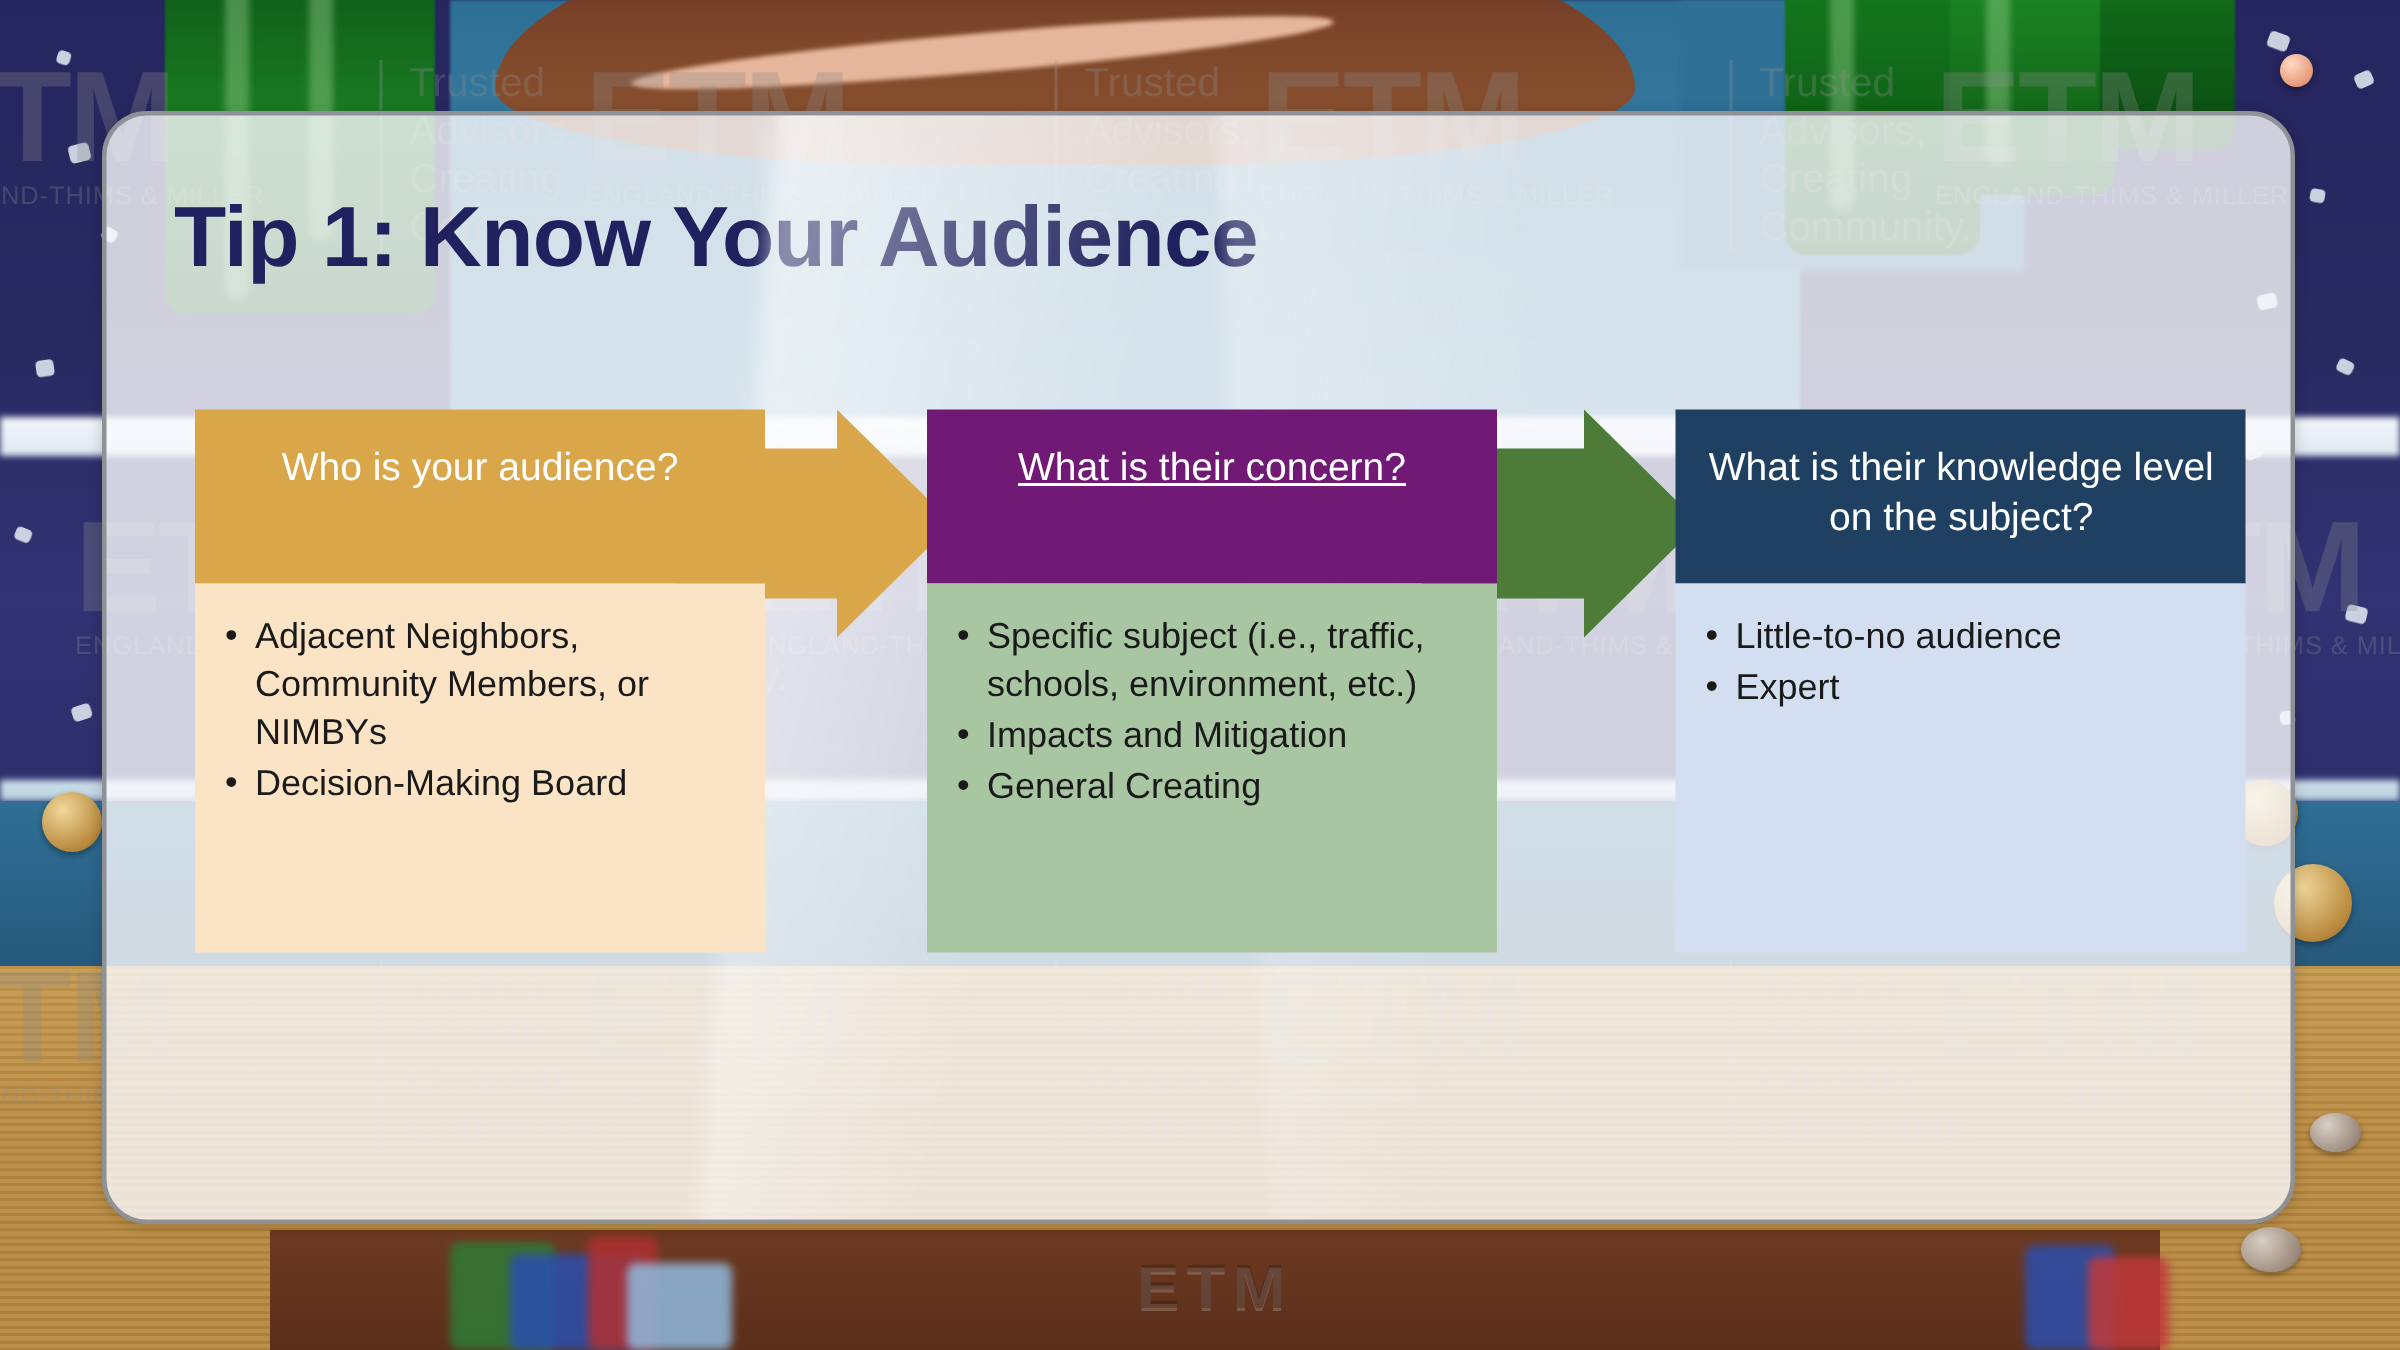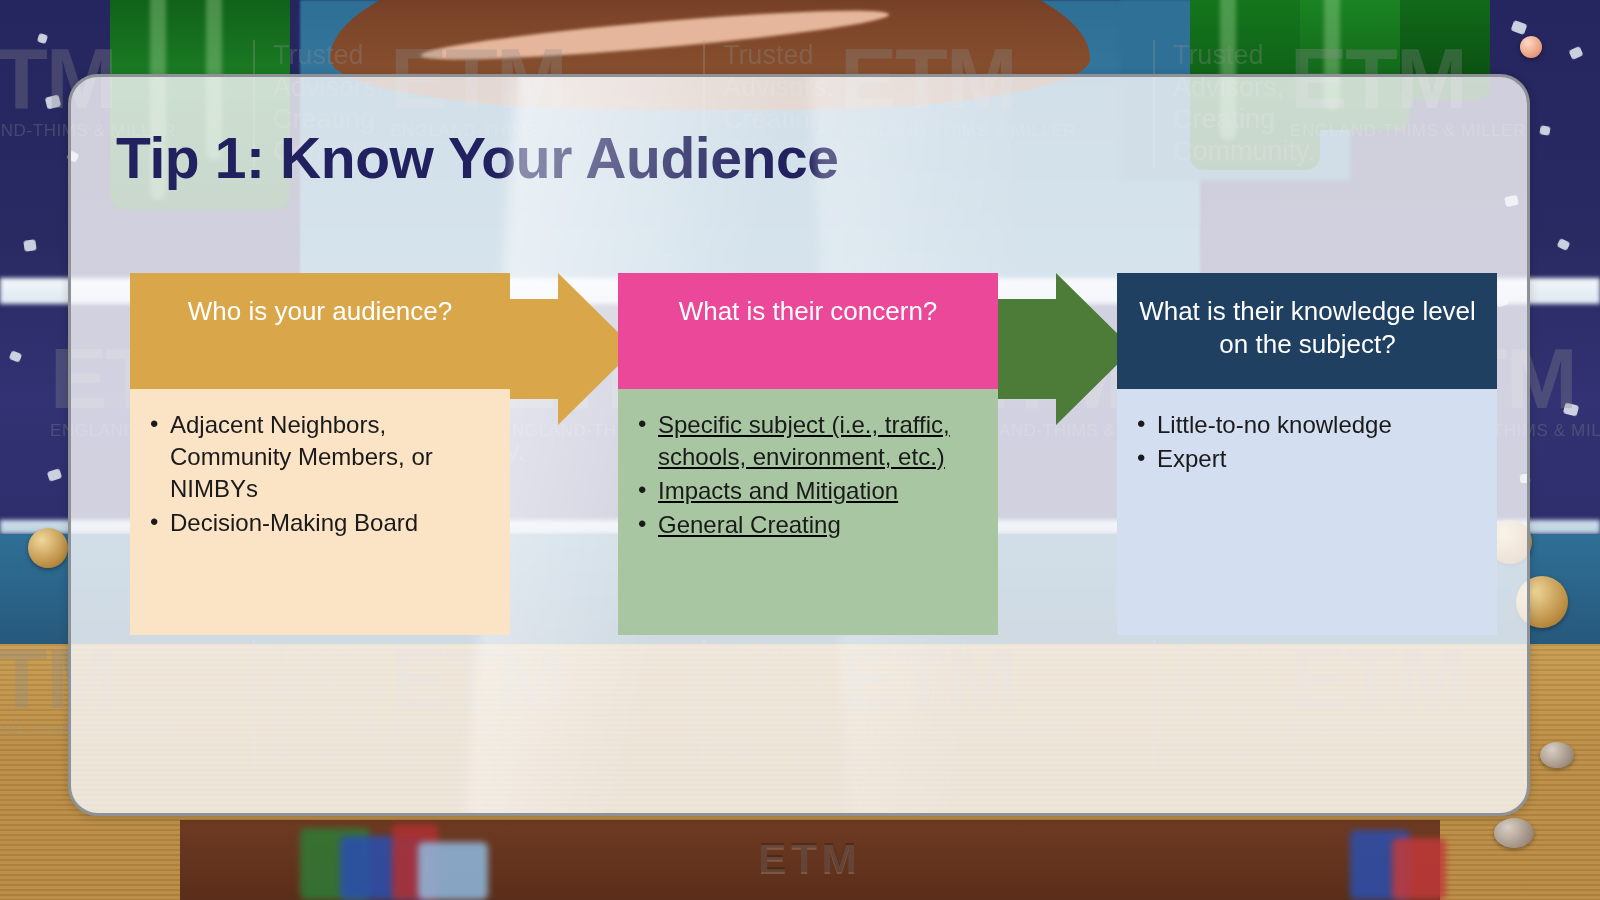--- a/index.html
+++ b/index.html
@@ -161,21 +161,21 @@
   }
   .col-body li::before {
     content:"\2022"; position:absolute; left:2px; top:-1px;
     font-size:24px; color:#1a1a1a;
   }
 
   
   .theme-gold  .col-header { background:#d9a74a; }
   .theme-gold  .col-body   { background:#fbe3c6; }
   .theme-green .col-header { background:#4c7c38; }
-  .theme-green .col-body   { background:#a7c6a1;text-decoration:underline; }
+  .theme-green .col-body   { background:#a7c6a1; }
   .theme-navy  .col-header { background:#1f4061; }
   .theme-navy  .col-body   { background:#d3dff0; }
 
   
   .arrow {
     position:absolute; top:196px; width:185px; height:152px; z-index:2;
   }
   .arrow.a1 { left:379px; }
   .arrow.a2 { left:877px; }
   .arrow svg { width:100%; height:100%; display:block; }
@@ -364,35 +364,35 @@
       <div class="col-header" style="background: rgb(217, 167, 74);">Who is your audience?</div>
       <div class="col-body" style="background: rgb(251, 227, 198);">
         <ul>
           <li>Adjacent Neighbors, Community Members, or NIMBYs</li>
           <li>Decision-Making Board</li>
         </ul>
       </div>
     </div>
 
     <div class="col c2 theme-green">
-      <div class="col-header" style="background: #ec4899;">What is their concern?</div>
+      <div class="col-header" style="background: #701a75; text-decoration: underline;">What is their concern?</div>
       <div class="col-body" style="background: rgb(167, 198, 161);">
         <ul>
           <li>Specific subject (i.e., traffic, schools, environment, etc.)</li>
           <li>Impacts and Mitigation</li>
           <li>General Creating</li>
         </ul>
       </div>
     </div>
 
     <div class="col c3 theme-navy">
       <div class="col-header" style="background: rgb(31, 64, 97);">What is their knowledge level on the subject?</div>
       <div class="col-body" style="background: rgb(211, 223, 240);">
         <ul>
-          <li>Little-to-no knowledge</li>
+          <li>Little-to-no audience</li>
           <li>Expert</li>
         </ul>
       </div>
     </div>
 
   </div>
 
   <div class="gloss" style="left:420px;top:-30px;width:260px;height:820px;transform:rotate(4deg);"></div>
   <div class="gloss" style="left:760px;top:-40px;width:200px;height:860px;transform:rotate(-3deg);opacity:.6;"></div>
 </div>

